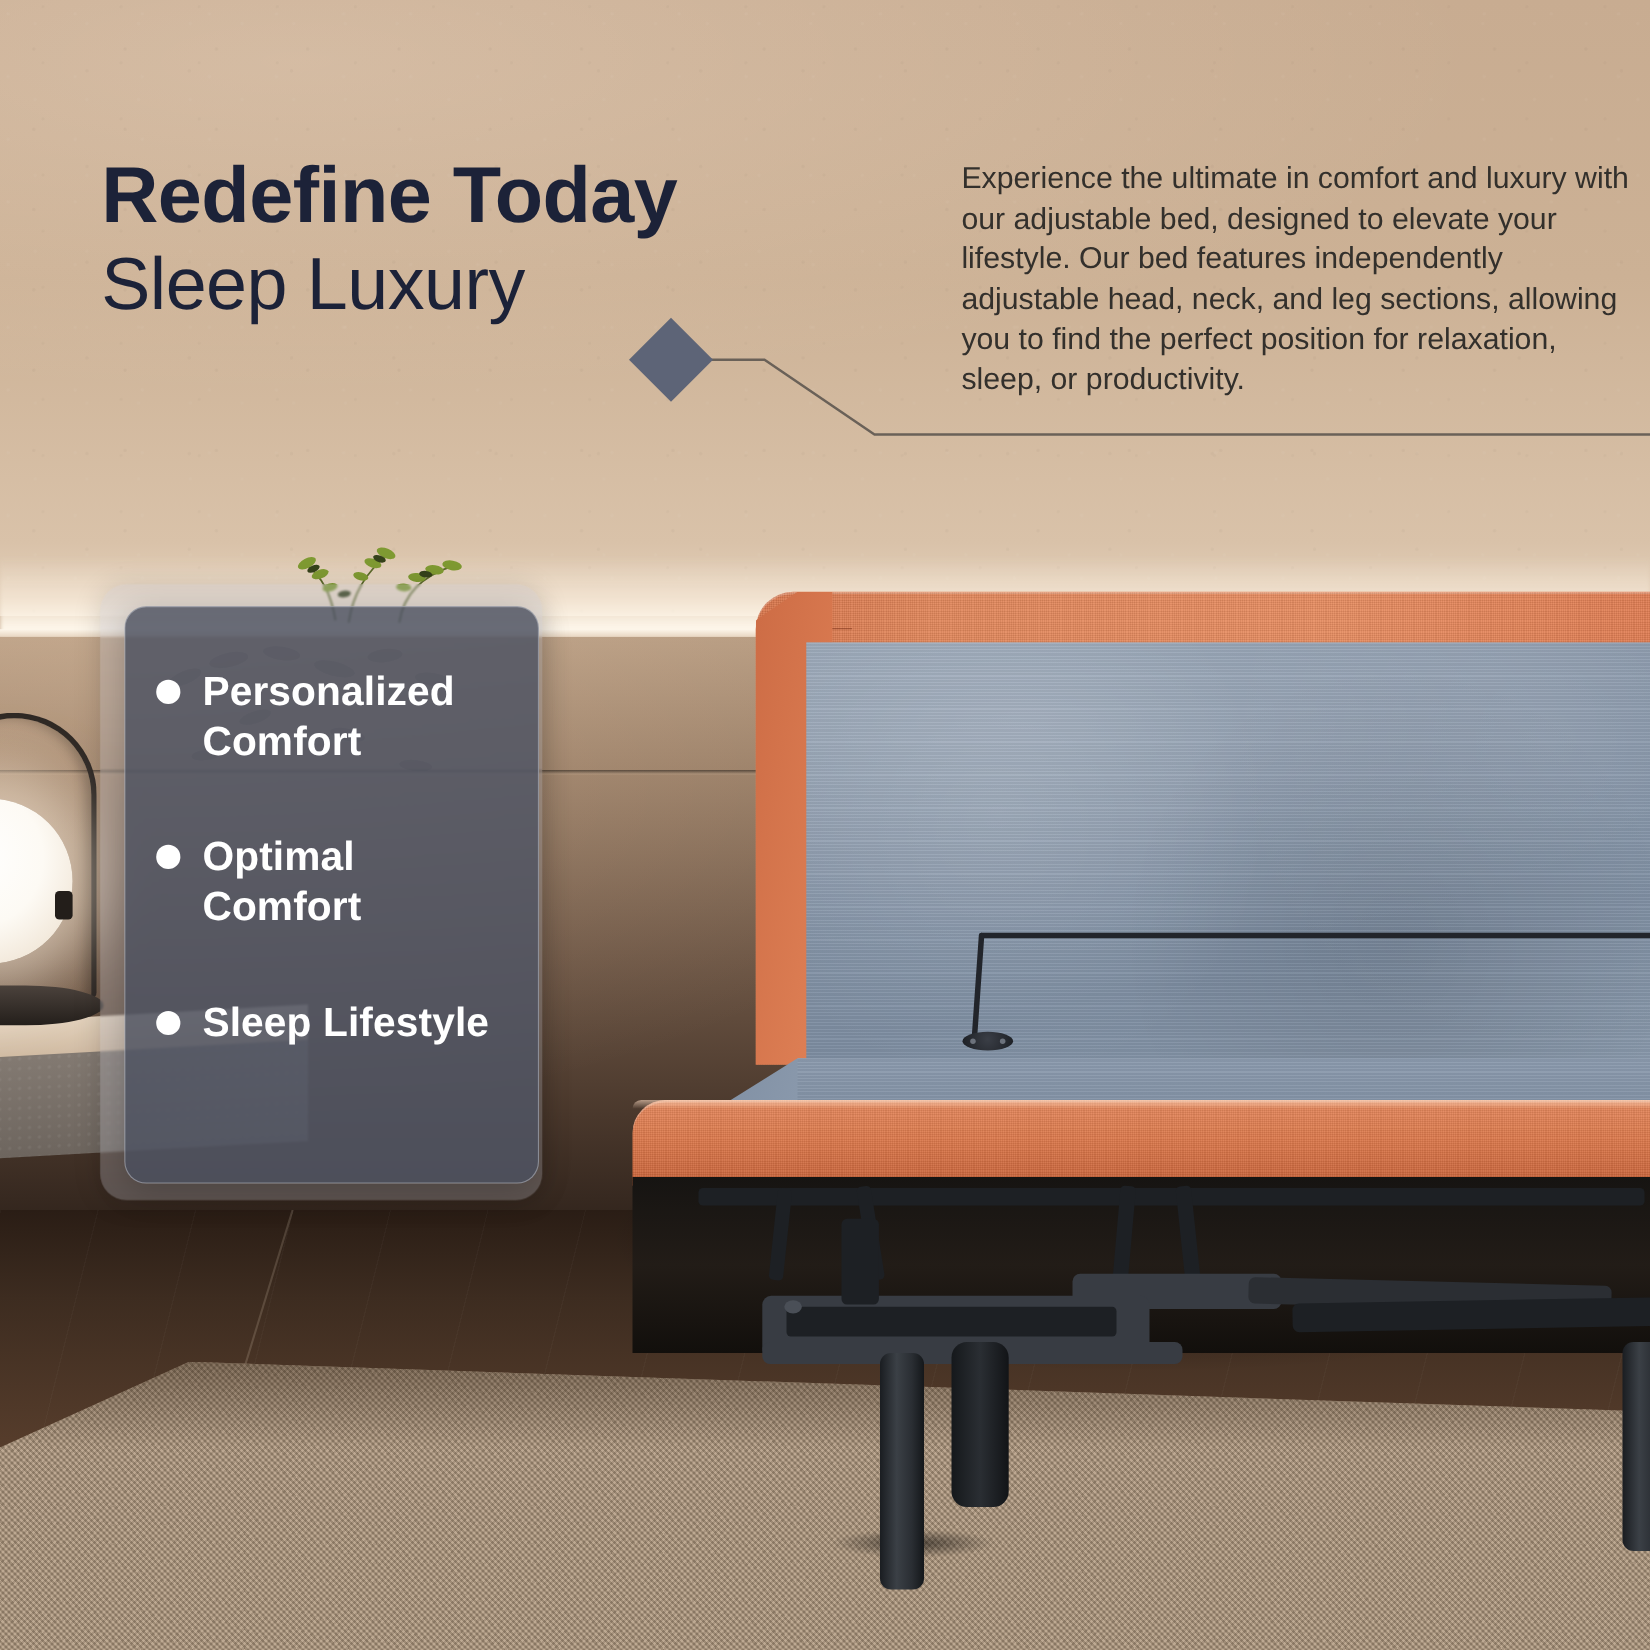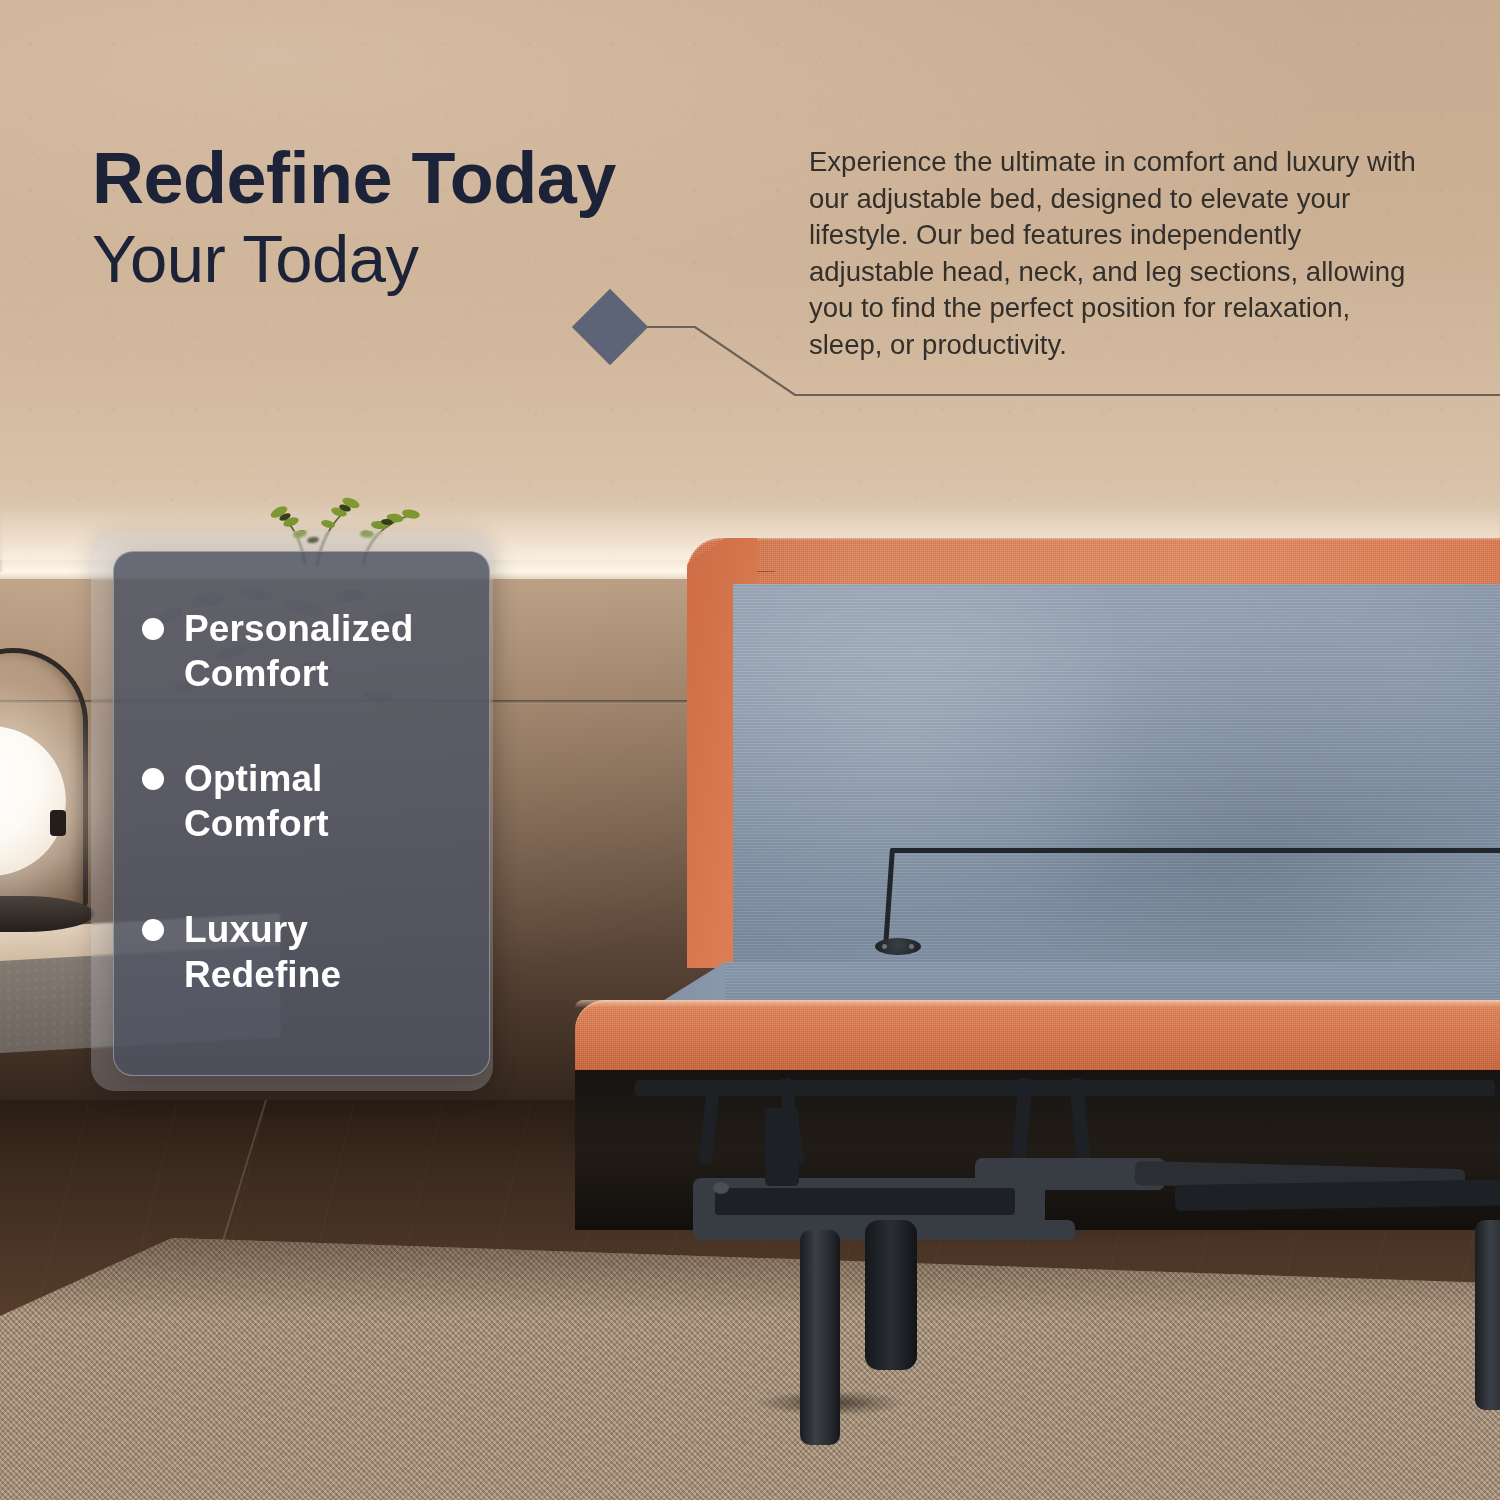--- a/index.html
+++ b/index.html
@@ -264,21 +264,21 @@
 
   
   .headline{
     position:absolute; left:92px; top:142px; width:640px;
     color:#1c2238; line-height:1.02;
   }
   .headline .l1{ font-size:72px; font-weight:700; letter-spacing:-.5px; display:block; }
   .headline .l2{ font-size:67px; font-weight:400; letter-spacing:-.5px; display:block; margin-top:10px; }
 
   .paragraph{
-    position:absolute; left:809px; top:144px; width:614px;
+    position:absolute; left:874px; top:144px; width:614px;
     font-size:27.5px; line-height:1.33; color:#33302c; font-weight:400;
   }
 
   
   .connector{ position:absolute; left:555px; top:285px; width:945px; height:130px; }
   .connector svg{ display:block; width:100%; height:100%; }
 
   
   .card-outer{
     position:absolute; left:91px; top:531px; width:402px; height:560px;
@@ -428,21 +428,21 @@
     <div class="leg-shadow" style="left:180px; top:860px;"></div>
     <div class="leg" style="left:225px; top:700px;"></div>
     <div class="leg back" style="left:290px; top:690px;"></div>
     <div class="leg" style="left:900px; top:690px; height:190px;"></div>
   </div>
 
 </div>
 
 <div class="headline">
   <span class="l1">Redefine Today</span>
-  <span class="l2">Your Today</span>
+  <span class="l2">Sleep Luxury</span>
 </div>
 
 <p class="paragraph">Experience the ultimate in comfort and luxury with our adjustable bed, designed to elevate your lifestyle. Our bed features independently adjustable head, neck, and leg sections, allowing you to find the perfect position for relaxation, sleep, or productivity.</p>
 
 <div class="connector">
   <svg viewBox="0 0 945 130" xmlns="http://www.w3.org/2000/svg">
     <path d="M55 42 L140 42 L240 110 L945 110" fill="none" stroke="#6a6158" stroke-width="2.2"></path>
     <rect x="28" y="15" width="54" height="54" transform="rotate(45 55 42)" fill="#5d6477"></rect>
   </svg>
 </div>
@@ -474,17 +474,17 @@
       <span class="bullet-label">Personalized Comfort</span>
     </div>
 
     <div class="bullet">
       <span class="dot"></span>
       <span class="bullet-label">Optimal Comfort</span>
     </div>
 
     <div class="bullet">
       <span class="dot"></span>
-      <span class="bullet-label">Luxury Redefine</span>
+      <span class="bullet-label">Sleep Lifestyle</span>
     </div>
 
   </div>
 </div>
 
 </body></html>

